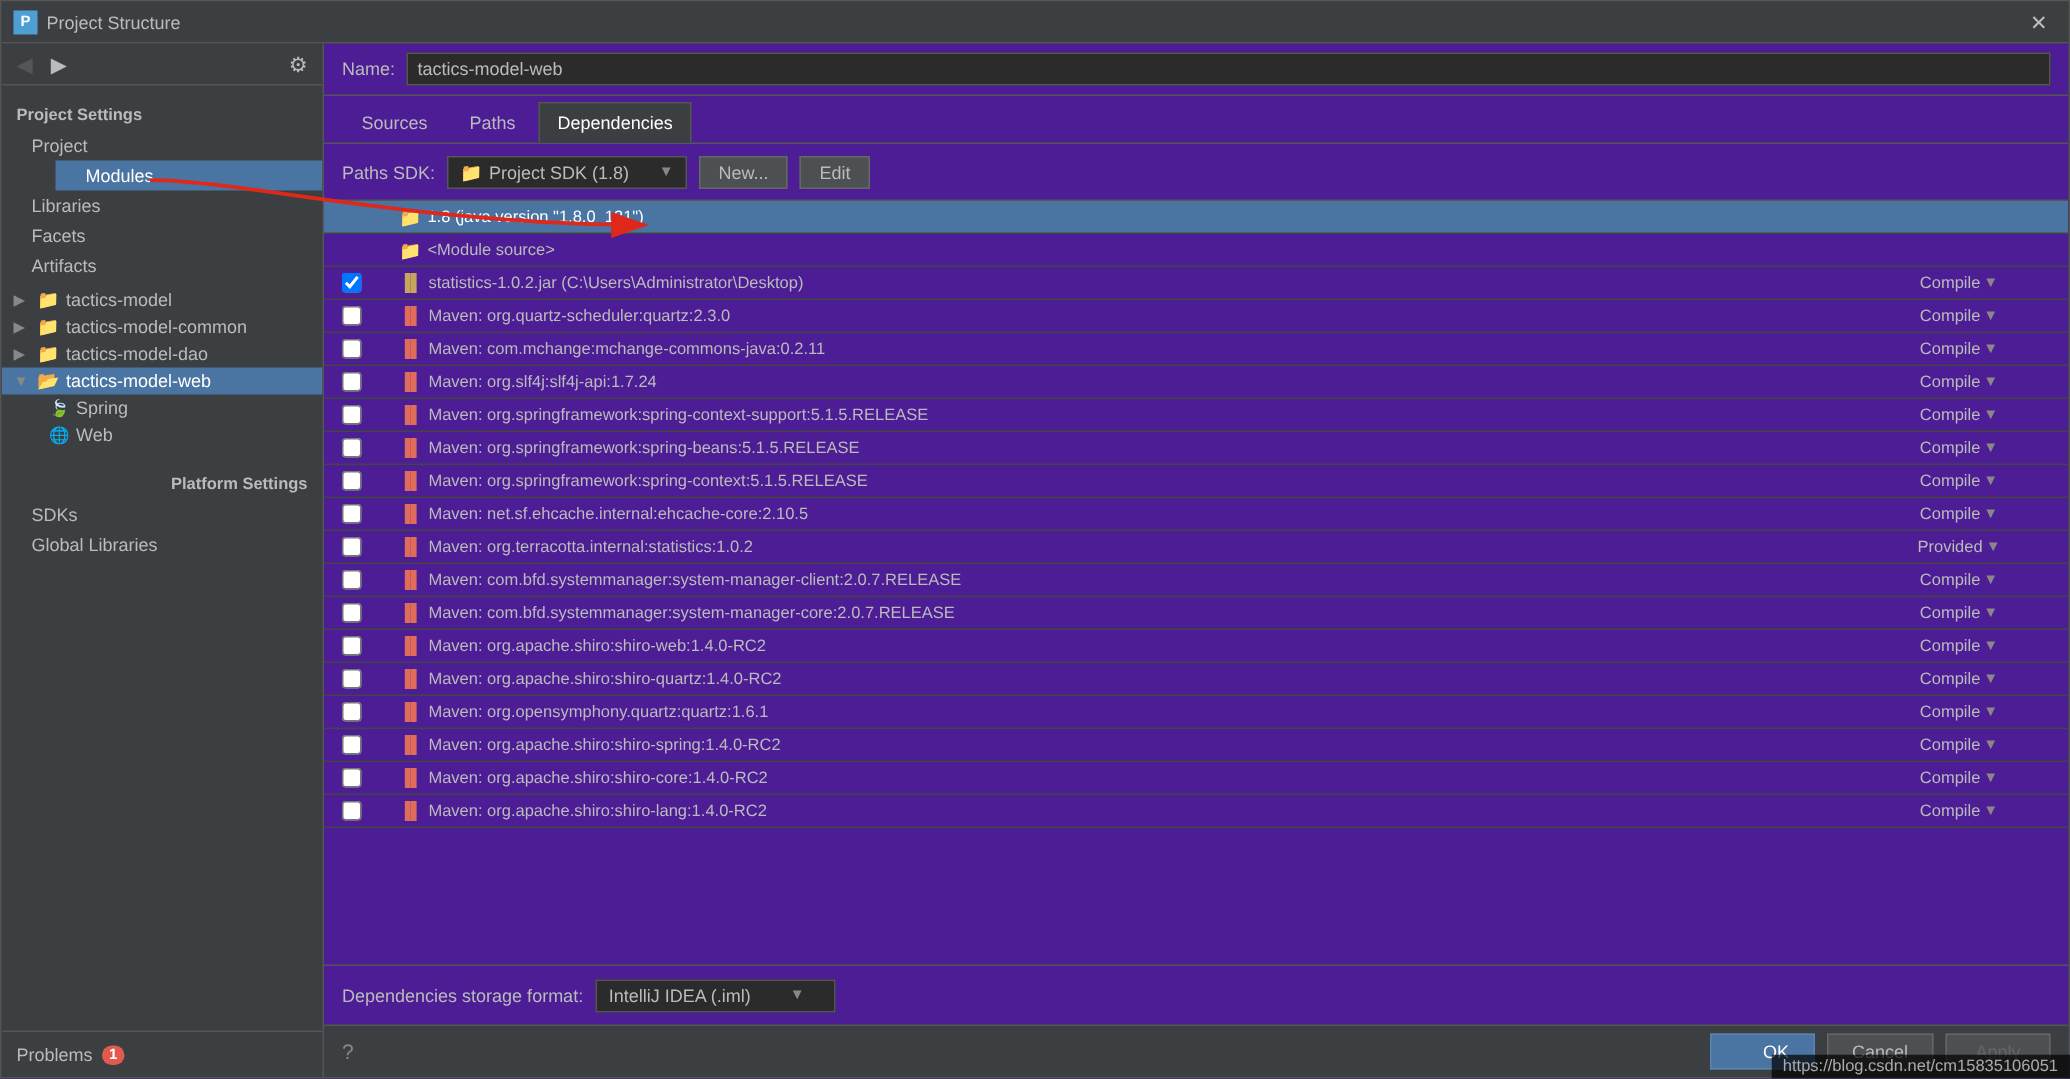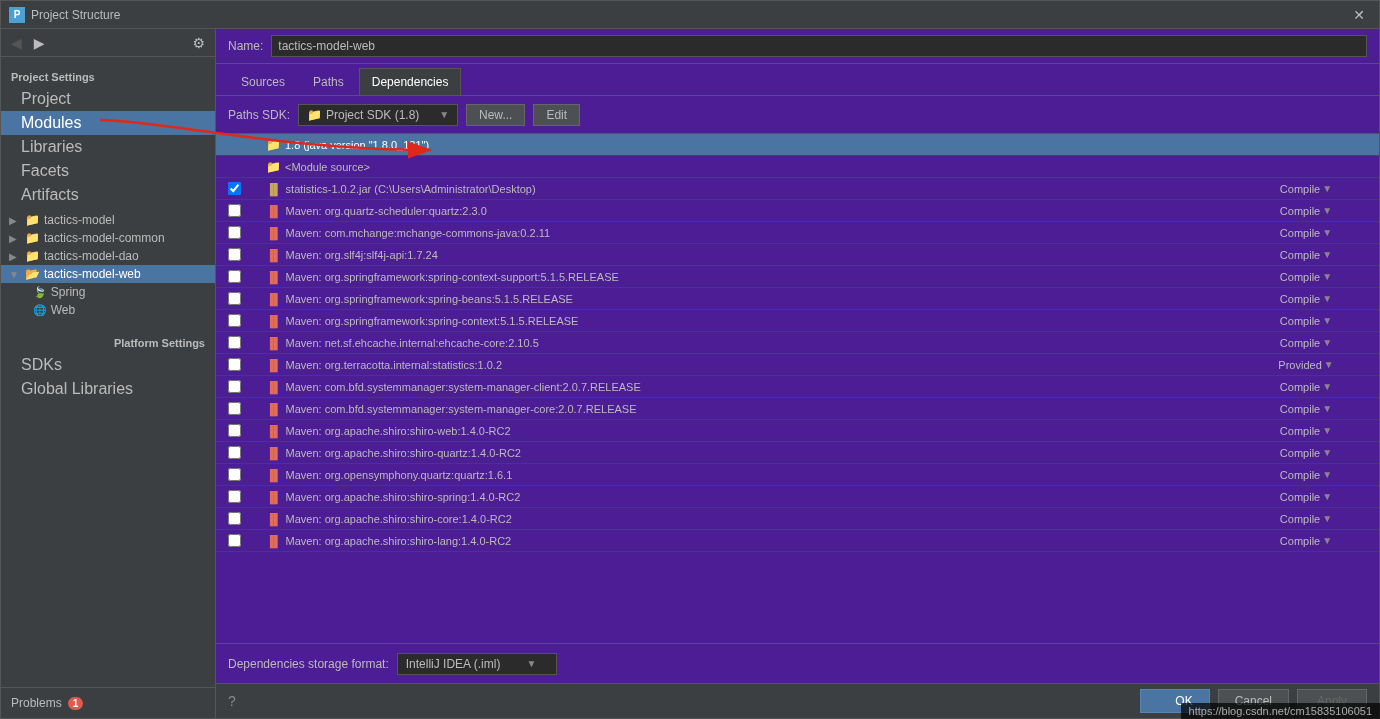--- a/index.html
+++ b/index.html
@@ -96,25 +96,26 @@
       font-weight: bold;
       color: #bbbbbb;
       padding: 6px 10px 4px 10px;
       text-transform: none;
     }
 
     .sidebar-item {
       padding: 3px 10px 3px 20px;
       cursor: pointer;
       color: #bbbbbb;
-      font-size: 16px;
+      font-size: 12px;
     }
     .sidebar-item.active {
       background: #4a74a1;
       color: white;
+      margin-left: 36px;
     }
 
     .tree-section {
       margin-top: 4px;
     }
 
     .tree-item {
       display: flex;
       align-items: center;
       padding: 2px 0 2px 8px;

